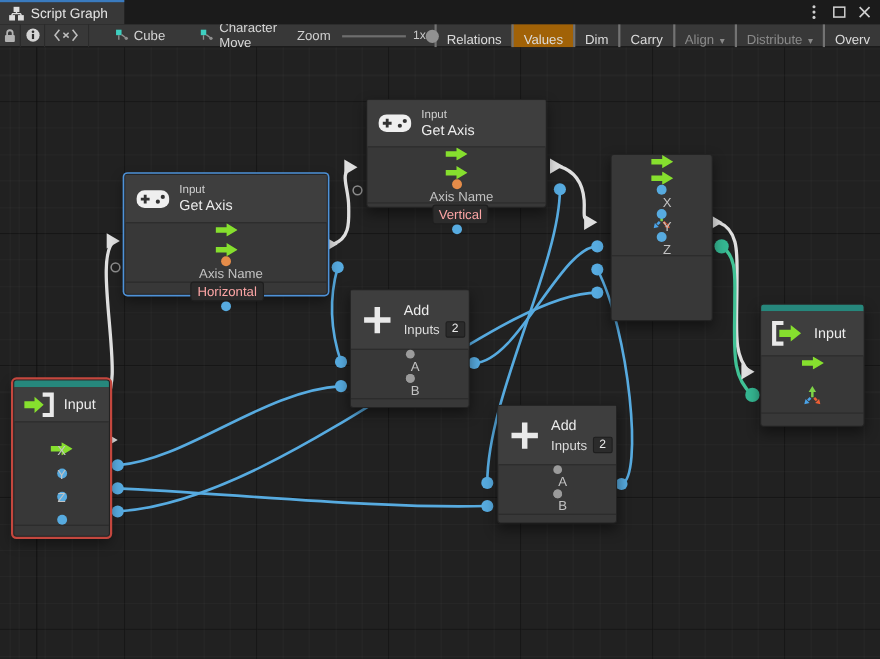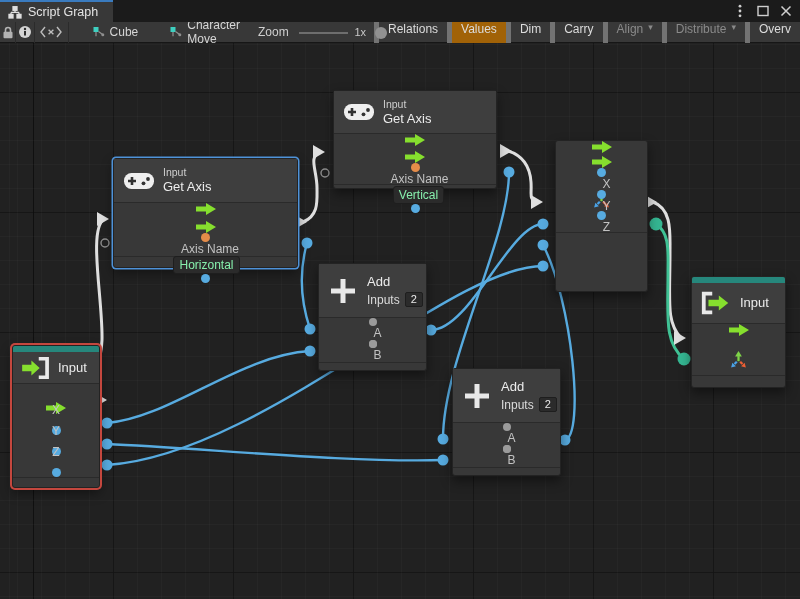--- a/index.html
+++ b/index.html
@@ -19,21 +19,21 @@
              display:flex; align-items:center; color:#d6d6d6; font-size:12px; }
   .tbtn { height:21px; display:flex; align-items:center; justify-content:center; border-right:1px solid #2b2b2b; }
   .tbtn.icon-only { width:28px; }
   .tbtn.wide { width:58px; }
   .graph-tab { display:flex; align-items:center; gap:5px; padding:0 10px; height:21px; }
   .zoom-label { margin-left:8px; color:#cfcfcf; }
   .slider { position:relative; width:88px; height:21px; margin:0 6px 0 10px; }
   .slider .track { position:absolute; left:0; right:0; top:10px; height:2px; background:#6e6e6e; }
   .slider .handle { position:absolute; left:76px; top:5px; width:12px; height:12px; border-radius:50%; background:#919191; }
   .zoom-value { color:#c9c9c9; font-size:11px; margin-right:8px; }
-  .rbtn { height:21px; display:flex; align-items:flex-start; padding:0 9px; border-left:5px solid #737373; color:#dcdcdc; white-space:nowrap; }
+  .rbtn { height:21px; display:flex; align-items:flex-end; padding:0 9px; border-left:2px solid #737373; color:#dcdcdc; white-space:nowrap; }
   .rbtn.active { background:#a16207; }
   .rbtn.disabled { color:#8a8a8a; }
   .caret { font-size:9px; margin-left:5px; color:#8a8a8a; }
 
   
   .canvas { position:relative; width:800px; height:556px; background-color:#212121;
     background-image:
       repeating-linear-gradient(to right, rgba(255,255,255,0.022) 0 1px, transparent 1px 24px),
       repeating-linear-gradient(to bottom, rgba(255,255,255,0.022) 0 1px, transparent 1px 24px),
       repeating-linear-gradient(to right, rgba(0,0,0,0.5) 0 1px, transparent 1px 120px),
@@ -47,21 +47,21 @@
   .node.sel-blue { box-shadow:0 0 0 1.5px #4e92d8, 0 5px 12px rgba(0,0,0,0.45); }
   .node.sel-red  { box-shadow:0 0 0 2px #c4473e, 0 5px 12px rgba(0,0,0,0.45); }
   .accent { height:6px; background:#26877c; border-radius:2px 2px 0 0; }
   .nhead { background:#3e3e3e; border-bottom:1px solid #2a2a2a; display:flex; align-items:center; gap:9px; padding:0 10px; }
   .nhead .sub { font-size:10.5px; color:#cfcfcf; line-height:13px; }
   .nhead .ttl { font-size:13px; color:#ececec; line-height:16px; }
   .nfoot { border-top:1px solid #2a2a2a; }
   .row { display:flex; align-items:center; padding:0 8px; font-size:12px; color:#c2c2c2;flex-direction:column; }
   .dot { width:9px; height:9px; border-radius:50%; flex:0 0 auto; }
   .dot.blue{background:#57abe0} .dot.orange{background:#e58c49} .dot.gray{background:#9b9b9b}
-  .field { background:#2b2b2b; border:1px solid #1e1e1e; border-radius:3px; color:#86efac;
+  .field { background:#2b2b2b; border:1px solid #1e1e1e; border-radius:3px; color:#fca5a5;
            font-size:12px; padding:1px 5px; line-height:14px; }
   .chip { background:#2b2b2b; border:1px solid #1e1e1e; border-radius:2px; color:#eaeaea;
           font-size:11px; padding:0 5px; line-height:13px; }
   .grow { flex:1 1 auto; }
   .farrow { display:flex; flex:0 0 auto; }
 </style>
 </head>
 <body>
 
 <div class="window">

